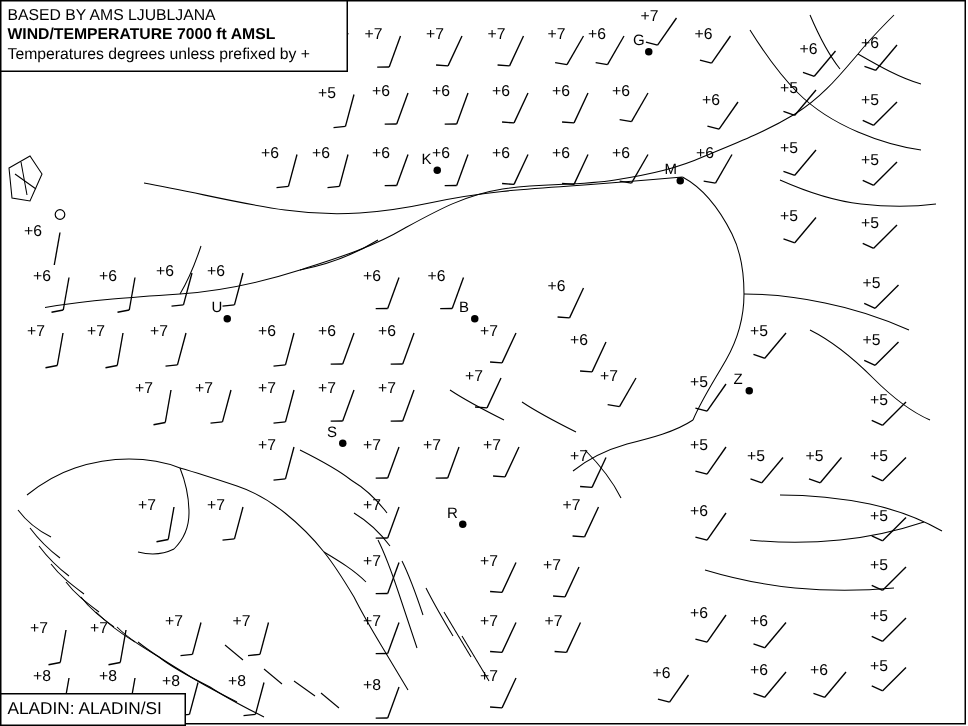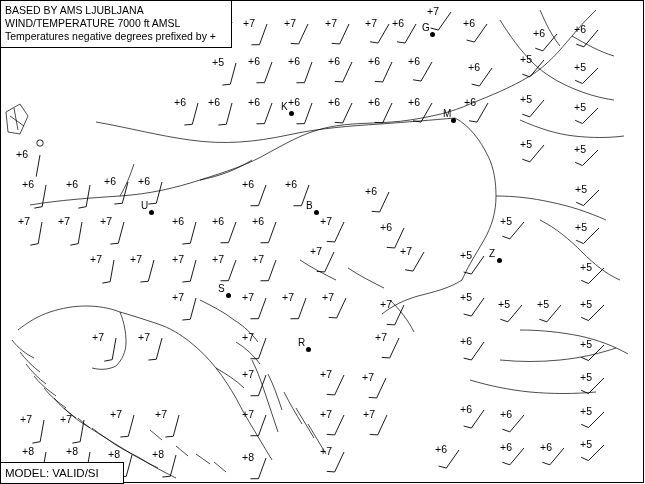--- a/index.html
+++ b/index.html
@@ -33,21 +33,21 @@
     box-sizing: border-box;
     padding: 3px 4px 3px 4px;
     z-index: 30;
   }
   #header-box div {
     font-size: 10.5px;
     line-height: 13.2px;
     color: #000;
     white-space: nowrap;
   }
-  .bold { font-weight: normal; }
+  .bold { font-weight: bold; }
   
   #model-box {
     position: absolute;
     left: 0;
     bottom: 0;
     width: 124px;
     background: #ffffff;
     border: 1px solid #000;
     box-sizing: border-box;
     padding: 3px 4px;
@@ -667,20 +667,20 @@
       <span class="city-label" style="left: 218px; top: 283px;">S</span>
       <span class="city-dot" style="left: 306px; top: 347px;"></span>
       <span class="city-label" style="left: 298px; top: 337px;">R</span>
     </div>
 
   <div id="map-border"></div>
 
   <div id="header-box">
     <div>BASED BY AMS LJUBLJANA</div>
     <div class="bold">WIND/TEMPERATURE 7000 ft AMSL</div>
-    <div>Temperatures negative degrees prefixed by +</div>
+    <div>Temperatures degrees unless prefixed by +</div>
   </div>
 
   <div id="model-box">
-    <div>MODEL: VALID/SI</div>
+    <div>ALADIN: ALADIN/SI</div>
   </div>
 
 </div>
 
 </body></html>

